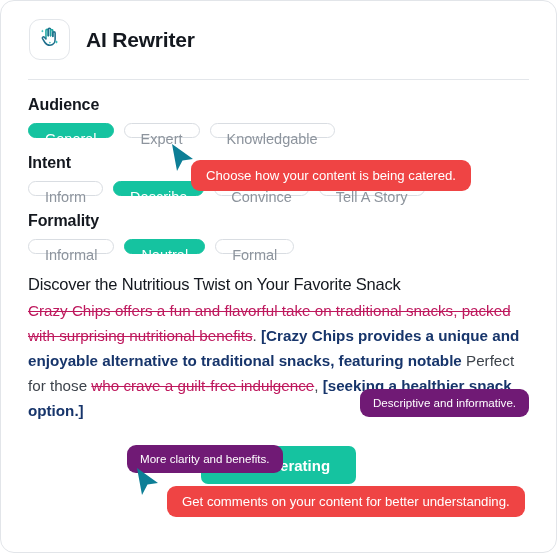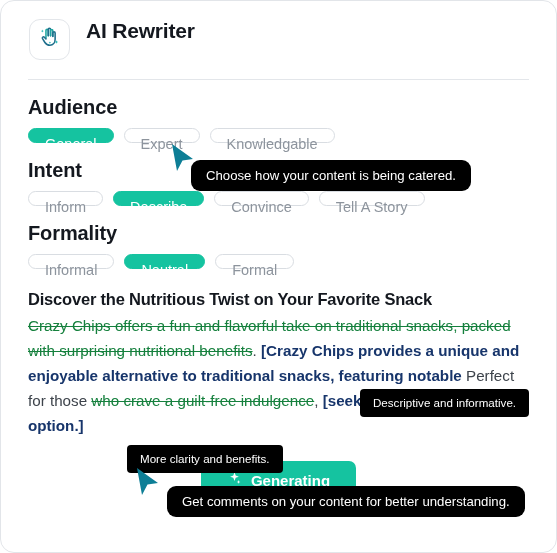--- a/index.html
+++ b/index.html
@@ -18,20 +18,21 @@
     height: 553px;
     background: #ffffff;
     border-radius: 14px;
     border: 1px solid #e2e5e9;
     overflow: hidden;
   }
 
   
   .header {
     display: flex;
+    align-items: center;
     gap: 16px;
     padding: 18px 28px 0 28px;
   }
   .app-icon-box {
     width: 41px;
     height: 41px;
     border: 1px solid #e3e6ea;
     border-radius: 11px;
     display: flex;
     align-items: center;
@@ -48,21 +49,21 @@
 
   .divider {
     height: 1px;
     background: #e3e6ea;
     margin: 19px 27px 0 27px;
   }
 
   
   .group { padding: 0 27px; }
   .group-label {
-    font-size: 20px;
+    font-size: 16px;
     font-weight: 700;
     color: #14181f;
     margin: 16px 0 9px 0;
     letter-spacing: -0.1px;
   }
   .chip-row { display: flex; gap: 10px; flex-wrap: nowrap; }
   .chip {
     border-radius: 999px;
     padding: 0 16px;
     height: 15px;
@@ -77,33 +78,33 @@
   .chip.active {
     background: #15c3a0;
     border-color: #15c3a0;
     color: #ffffff;
   }
 
   
   .content { padding: 0 27px; position: relative; }
   .content-title {
     font-size: 16.5px;
-    font-weight: 700;
+    font-weight: 400;
     color: #14181f;
     margin: 21px 0 4px 0;
     letter-spacing: -0.2px;
   }
   .content-body {
     font-size: 15.2px;
     line-height: 25px;
     color: #3d434b;
   }
   .t-strike {
     text-decoration: line-through;
-    color: #15803d;
+    color: #be185d;
   }
   .t-insert {
     color: #17356b;
     font-weight: 700;
   }
 
   
   .gen-wrap {
     display: flex;
     justify-content: center;
@@ -120,35 +121,35 @@
     font-weight: 600;
     display: inline-flex;
     align-items: center;
     gap: 9px;
     cursor: pointer;
   }
 
   
   .tip {
     position: absolute;
-    background: #000000;
+    background: #ef4444;
     color: #ffffff;
     border-radius: 9px;
     font-size: 13.2px;
     padding: 9px 15px;
     white-space: nowrap;
     line-height: 1;
     z-index: 30;
   }
 
   .badge {
     position: absolute;
-    background: #000000;
-    color: #ffffff;
-    border-radius: 4px;
+    background: #701a75;
+    color: #ffffff;
+    border-radius: 9px;
     font-size: 11.6px;
     padding: 8px 13px;
     white-space: nowrap;
     line-height: 1;
     z-index: 25;
   }
 
   
   .cursor-arrow { position: absolute; z-index: 31; }
 </style>

